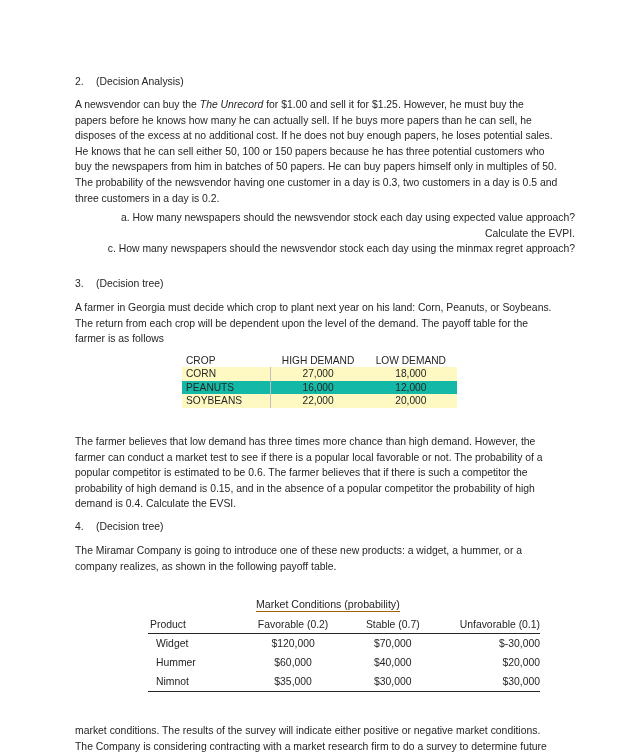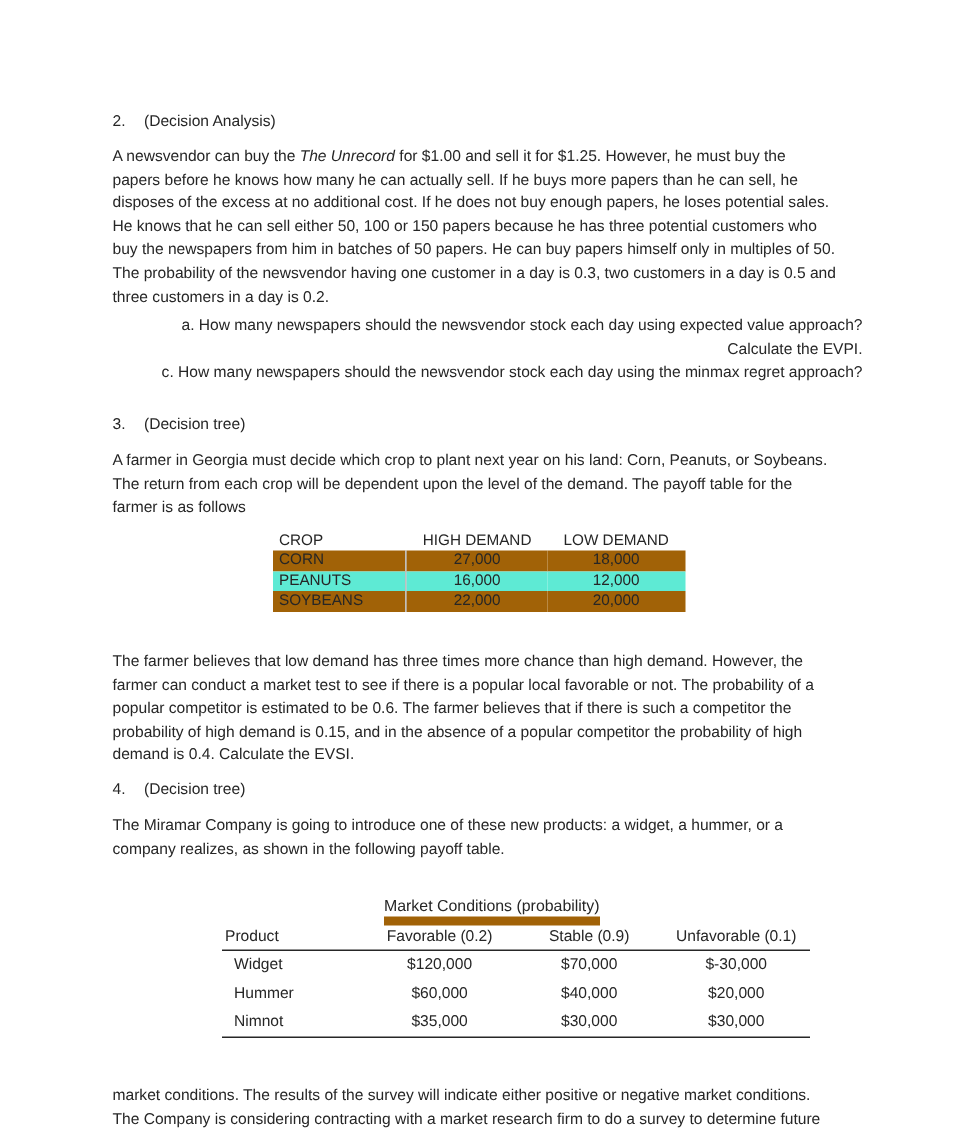--- a/index.html
+++ b/index.html
@@ -18,33 +18,33 @@
   
   .crop-table { position: absolute; left: 182px; top: 354px; width: 275px; border-collapse: collapse; }
   .crop-table td, .crop-table th {
     font-weight: normal; font-size: 10.2px; height: 13.4px; padding: 0 4px; line-height: 13.4px;
   }
   .crop-table th { text-align: center; }
   .crop-table th.c0 { text-align: left; }
   .crop-table td.c0 { text-align: left; border-right: 1px solid #bfbfbf; width: 80px; }
   .crop-table th.c0 { border-right: 1px solid #ffffff; margin-top: 40px; }
   .crop-table td.num { text-align: center; }
-  .crop-table tbody tr { background: #a16207; }
-  .crop-table tbody tr:nth-child(2) { background: #5eead4; }
+  .crop-table tbody tr { background: #fef9c3; }
+  .crop-table tbody tr:nth-child(2) { background: #14b8a6; }
 
   
-  .mk-title { position: absolute; left: 256px; top: 598px; font-size: 10.6px; border-bottom: 6px solid #a16207; line-height: 13px; }
+  .mk-title { position: absolute; left: 256px; top: 598px; font-size: 10.6px; border-bottom: 1px solid #a16207; line-height: 13px; }
   .mk-table { position: absolute; left: 148px; top: 617px; width: 392px; border-collapse: collapse; }
   .mk-table th, .mk-table td { font-weight: normal; font-size: 10.4px; padding: 0; height: 19px; line-height: 19px; }
   .mk-table thead th { border-bottom: 1px solid #262626; height: 16px; line-height: 16px; }
   .mk-table th.c0, .mk-table td.c0 { text-align: left; padding-left: 2px; width: 88px; }
   .mk-table td.c0 { padding-left: 8px; }
   .mk-table th.c1, .mk-table td.c1 { width: 104px; text-align: center; }
   .mk-table th.c2, .mk-table td.c2 { width: 100px; text-align: center; }
-  .mk-table th.c3, .mk-table td.c3 { width: 100px; text-align: center; }
+  .mk-table th.c3, .mk-table td.c3 { width: 100px; text-align: right; }
   .mk-table tbody tr:last-child td { border-bottom: 1px solid #262626; }
 </style>
 </head>
 <body>
 
 <div class="page">
 
   <div class="heading" style="top:76px;">
     <span class="num">2.</span><span>(Decision Analysis)</span>
   </div>
@@ -119,21 +119,21 @@
     <span class="ln">company realizes, as shown in the following payoff table.</span>
   </div>
 
   <div class="mk-title">Market Conditions (probability)</div>
 
   <table class="mk-table">
     <thead>
       <tr>
         <th class="c0">Product</th>
         <th class="c1">Favorable  (0.2)</th>
-        <th class="c2">Stable  (0.9)</th>
+        <th class="c2">Stable  (0.7)</th>
         <th class="c3">Unfavorable  (0.1)</th>
       </tr>
     </thead>
     <tbody>
       <tr>
         <td class="c0">Widget</td>
         <td class="c1">$120,000</td>
         <td class="c2">$70,000</td>
         <td class="c3">$-30,000</td>
       </tr>

